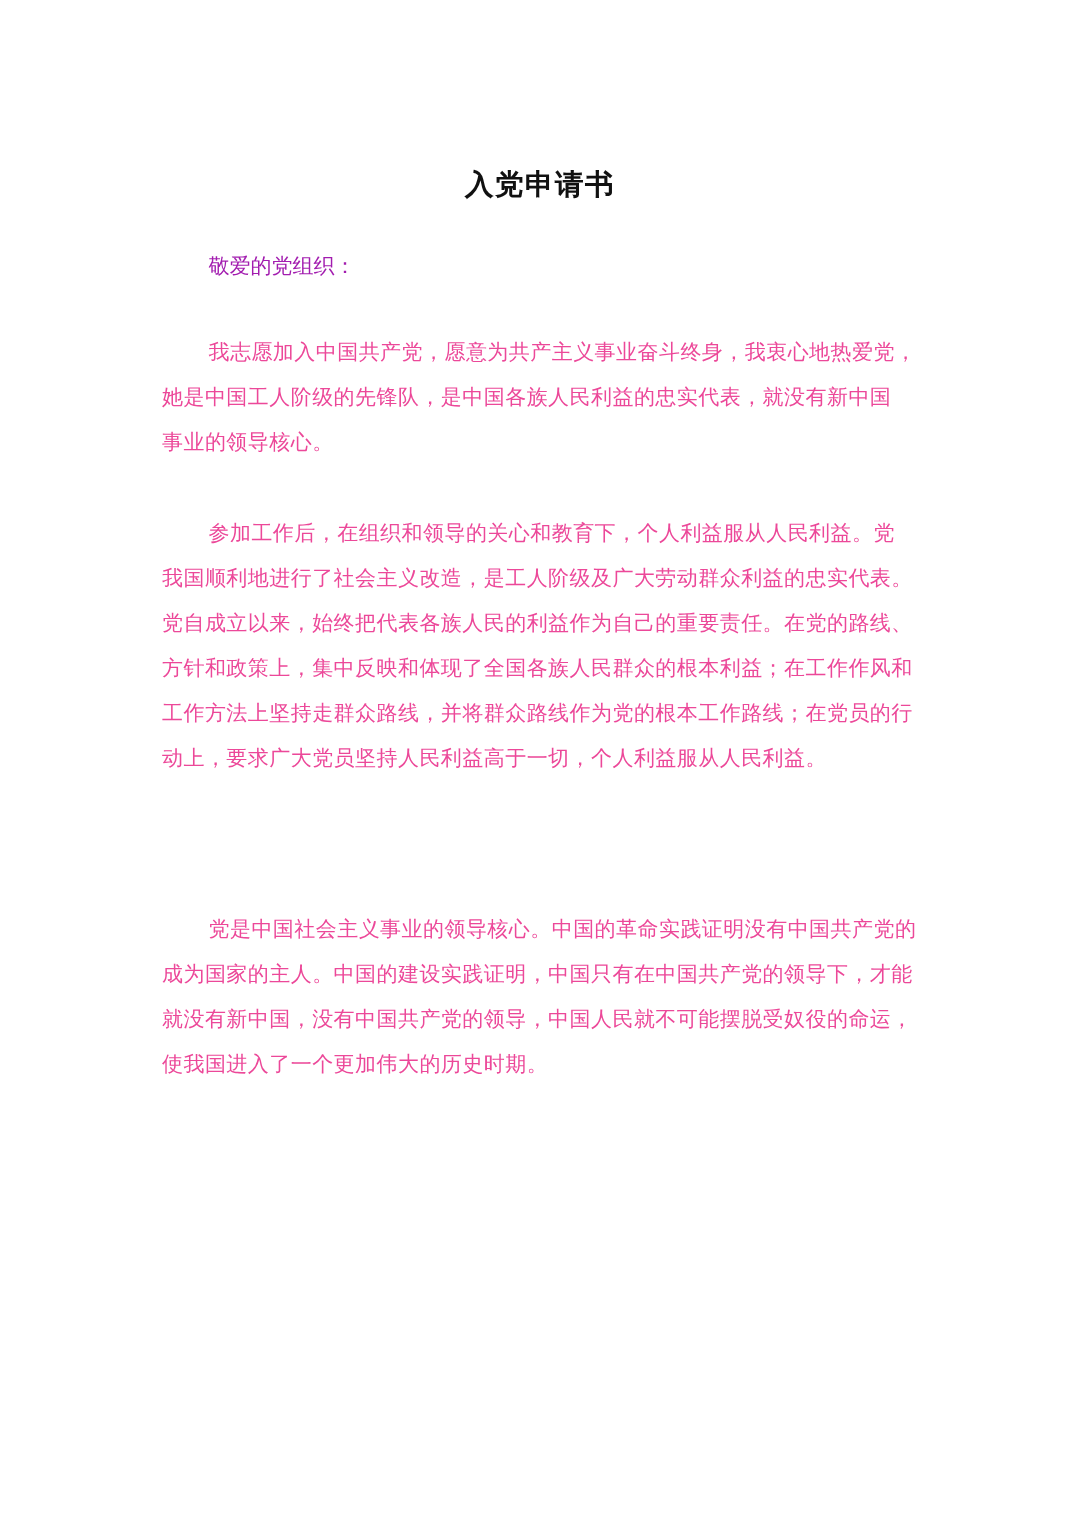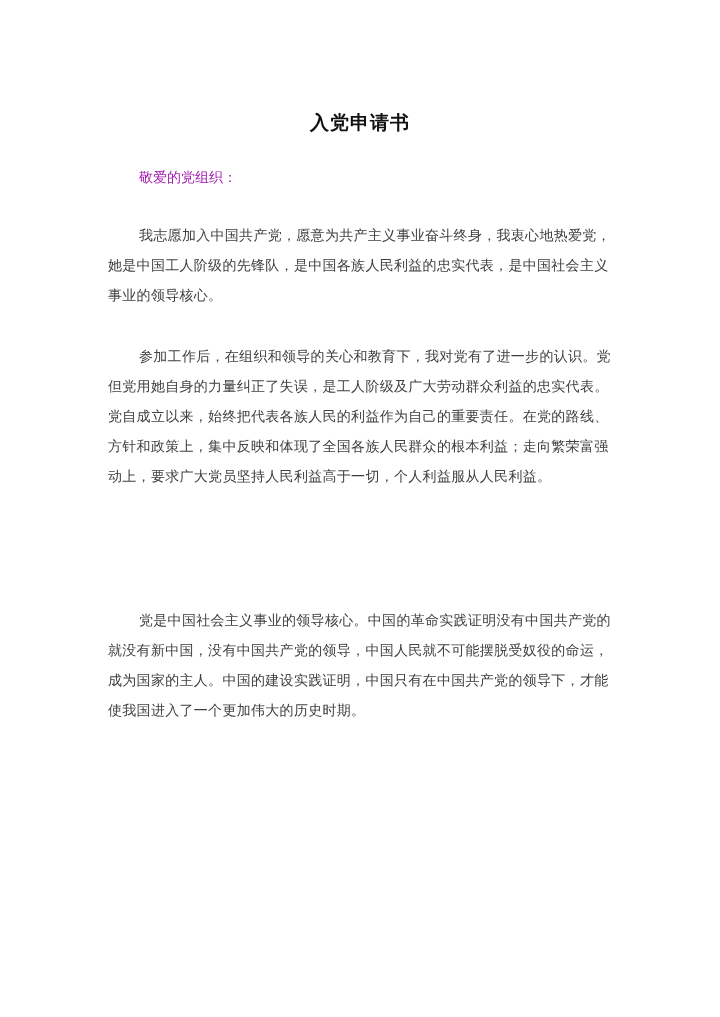--- a/index.html
+++ b/index.html
@@ -44,53 +44,54 @@
     .para {
       position: absolute;
       left: 108px;
       width: 520px;
     }
     .line {
       height: 30px;
       line-height: 30px;
       font-size: 14px;
       white-space: nowrap;
-      color: #404040;
+      color: #ec4899;
       letter-spacing: 0.3px;
     }
     .line.indent {
       padding-left: 31px;
     }
     #p1 { top: 220px; }
     #p2 { top: 341px; }
     #p3 { top: 605px; }
   </style>
 </head>
 <body>
 
 <div class="page">
 
   <div class="title">入党申请书</div>
 
   <div class="salutation">敬爱的党组织：</div>
 
   <div class="para" id="p1">
     <div class="line indent">我志愿加入中国共产党，愿意为共产主义事业奋斗终身，我衷心地热爱党，</div>
-    <div class="line">她是中国工人阶级的先锋队，是中国各族人民利益的忠实代表，是中国社会主义</div>
+    <div class="line">她是中国工人阶级的先锋队，是中国各族人民利益的忠实代表，就没有新中国</div>
     <div class="line">事业的领导核心。</div>
   </div>
 
   <div class="para" id="p2">
-    <div class="line indent">参加工作后，在组织和领导的关心和教育下，我对党有了进一步的认识。党</div>
-    <div class="line">但党用她自身的力量纠正了失误，是工人阶级及广大劳动群众利益的忠实代表。</div>
+    <div class="line indent">参加工作后，在组织和领导的关心和教育下，个人利益服从人民利益。党</div>
+    <div class="line">我国顺利地进行了社会主义改造，是工人阶级及广大劳动群众利益的忠实代表。</div>
     <div class="line">党自成立以来，始终把代表各族人民的利益作为自己的重要责任。在党的路线、</div>
-    <div class="line">方针和政策上，集中反映和体现了全国各族人民群众的根本利益；走向繁荣富强</div>
+    <div class="line">方针和政策上，集中反映和体现了全国各族人民群众的根本利益；在工作作风和</div>
+    <div class="line">工作方法上坚持走群众路线，并将群众路线作为党的根本工作路线；在党员的行</div>
     <div class="line">动上，要求广大党员坚持人民利益高于一切，个人利益服从人民利益。</div>
   </div>
 
   <div class="para" id="p3">
     <div class="line indent">党是中国社会主义事业的领导核心。中国的革命实践证明没有中国共产党的</div>
+    <div class="line">成为国家的主人。中国的建设实践证明，中国只有在中国共产党的领导下，才能</div>
     <div class="line">就没有新中国，没有中国共产党的领导，中国人民就不可能摆脱受奴役的命运，</div>
-    <div class="line">成为国家的主人。中国的建设实践证明，中国只有在中国共产党的领导下，才能</div>
     <div class="line">使我国进入了一个更加伟大的历史时期。</div>
   </div>
 
 </div>
 
 </body></html>

